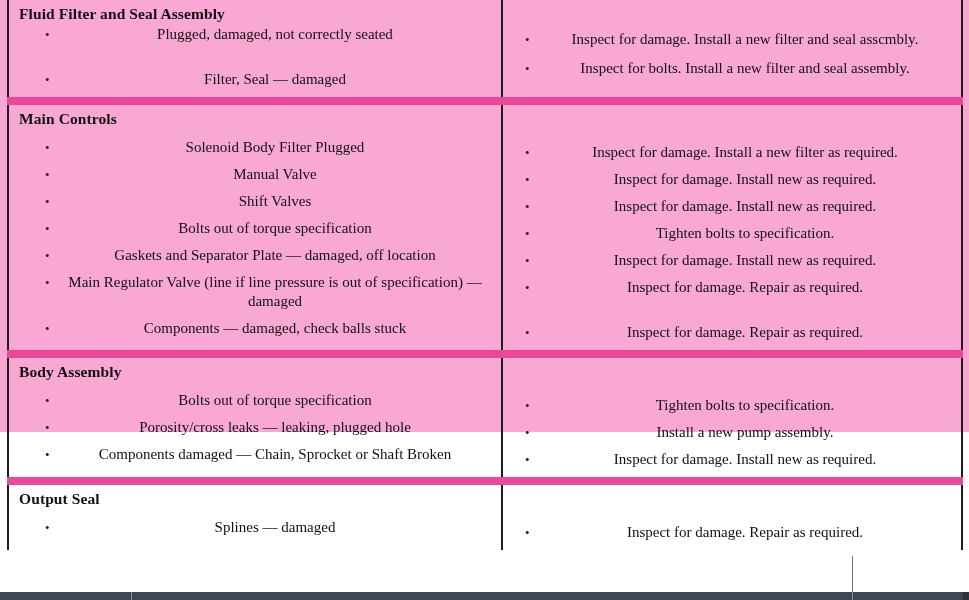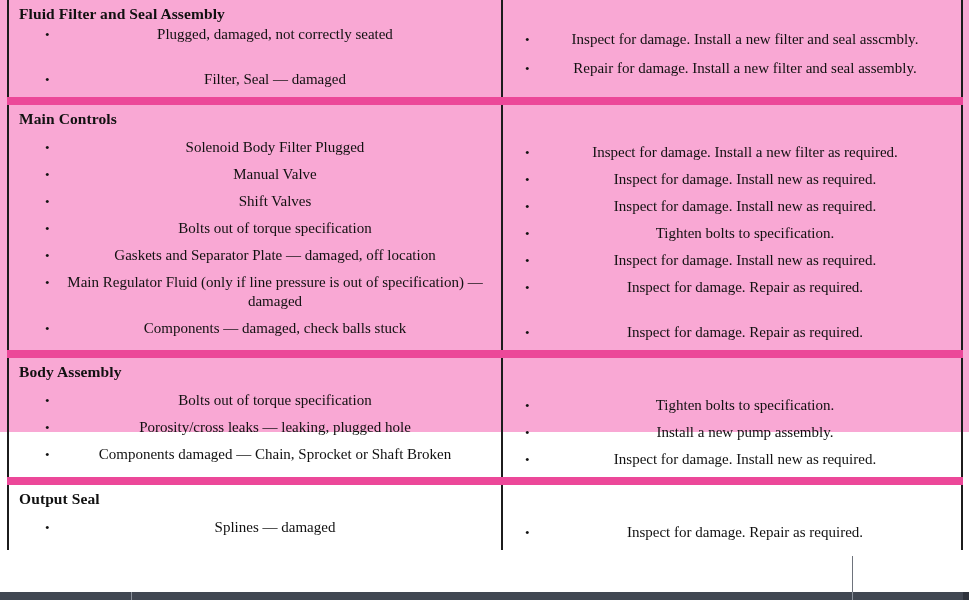--- a/index.html
+++ b/index.html
@@ -175,21 +175,21 @@
           <div class="cell-inner action-inner">
             <div class="v-gap-26"></div>
             <ul class="item-list action-list">
               <li>
                 <span class="bullet-glyph">•</span>
                 <span class="item-text">Inspect for damage. Install a new filter and seal asscmbly.</span>
               </li>
               <li class="v-gap-10"></li>
               <li>
                 <span class="bullet-glyph">•</span>
-                <span class="item-text">Repair for damage. Install a new filter and seal assembly.</span>
+                <span class="item-text">Inspect for bolts. Install a new filter and seal assembly.</span>
               </li>
             </ul>
           </div>
         </td>
       </tr>
 
       <tr class="section-row">
         <td class="cell-condition">
           <div class="cell-inner">
             <div class="section-title">Main Controls</div>
@@ -215,21 +215,21 @@
                 <span class="item-text">Bolts out of torque specification</span>
               </li>
               <li class="v-gap-8"></li>
               <li>
                 <span class="bullet-glyph">•</span>
                 <span class="item-text">Gaskets and Separator Plate — damaged, off location</span>
               </li>
               <li class="v-gap-8"></li>
               <li>
                 <span class="bullet-glyph">•</span>
-                <span class="item-text">Main Regulator Fluid (only if line pressure is out of specification) — damaged</span>
+                <span class="item-text">Main Regulator Valve (line if line pressure is out of specification) — damaged</span>
               </li>
               <li class="v-gap-8"></li>
               <li>
                 <span class="bullet-glyph">•</span>
                 <span class="item-text">Components — damaged, check balls stuck</span>
               </li>
             </ul>
           </div>
         </td>
         <td class="cell-action">

